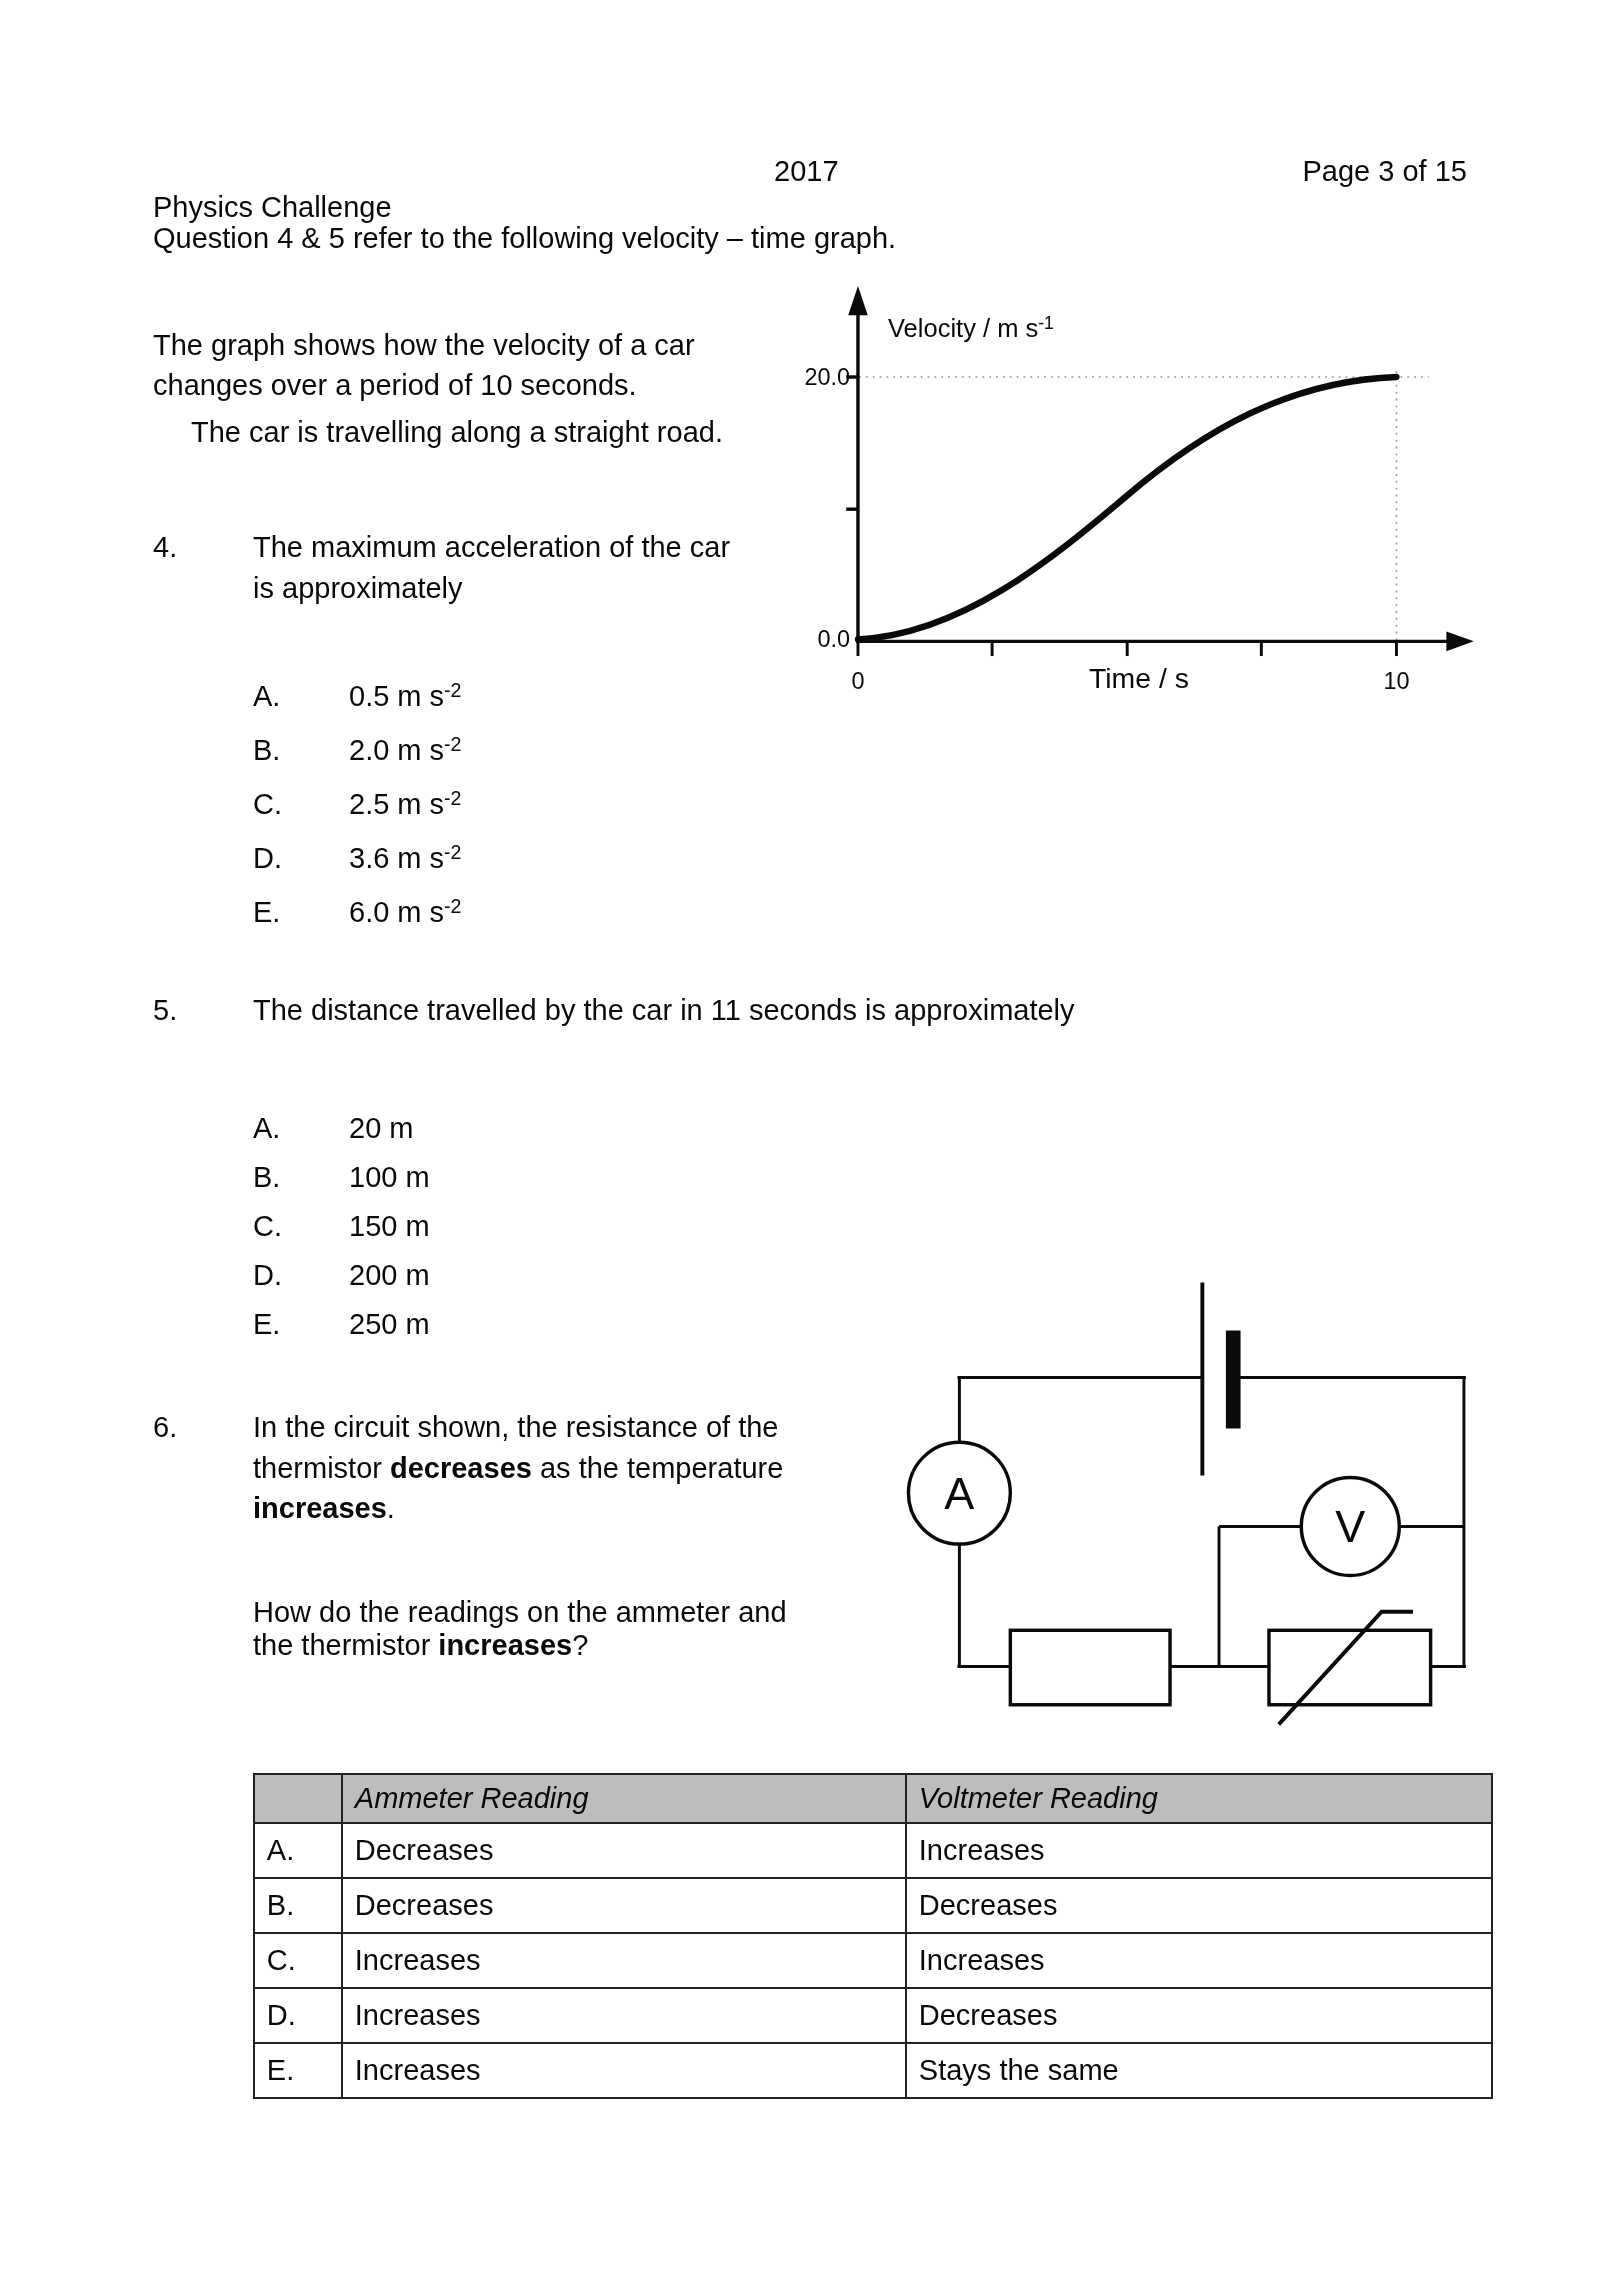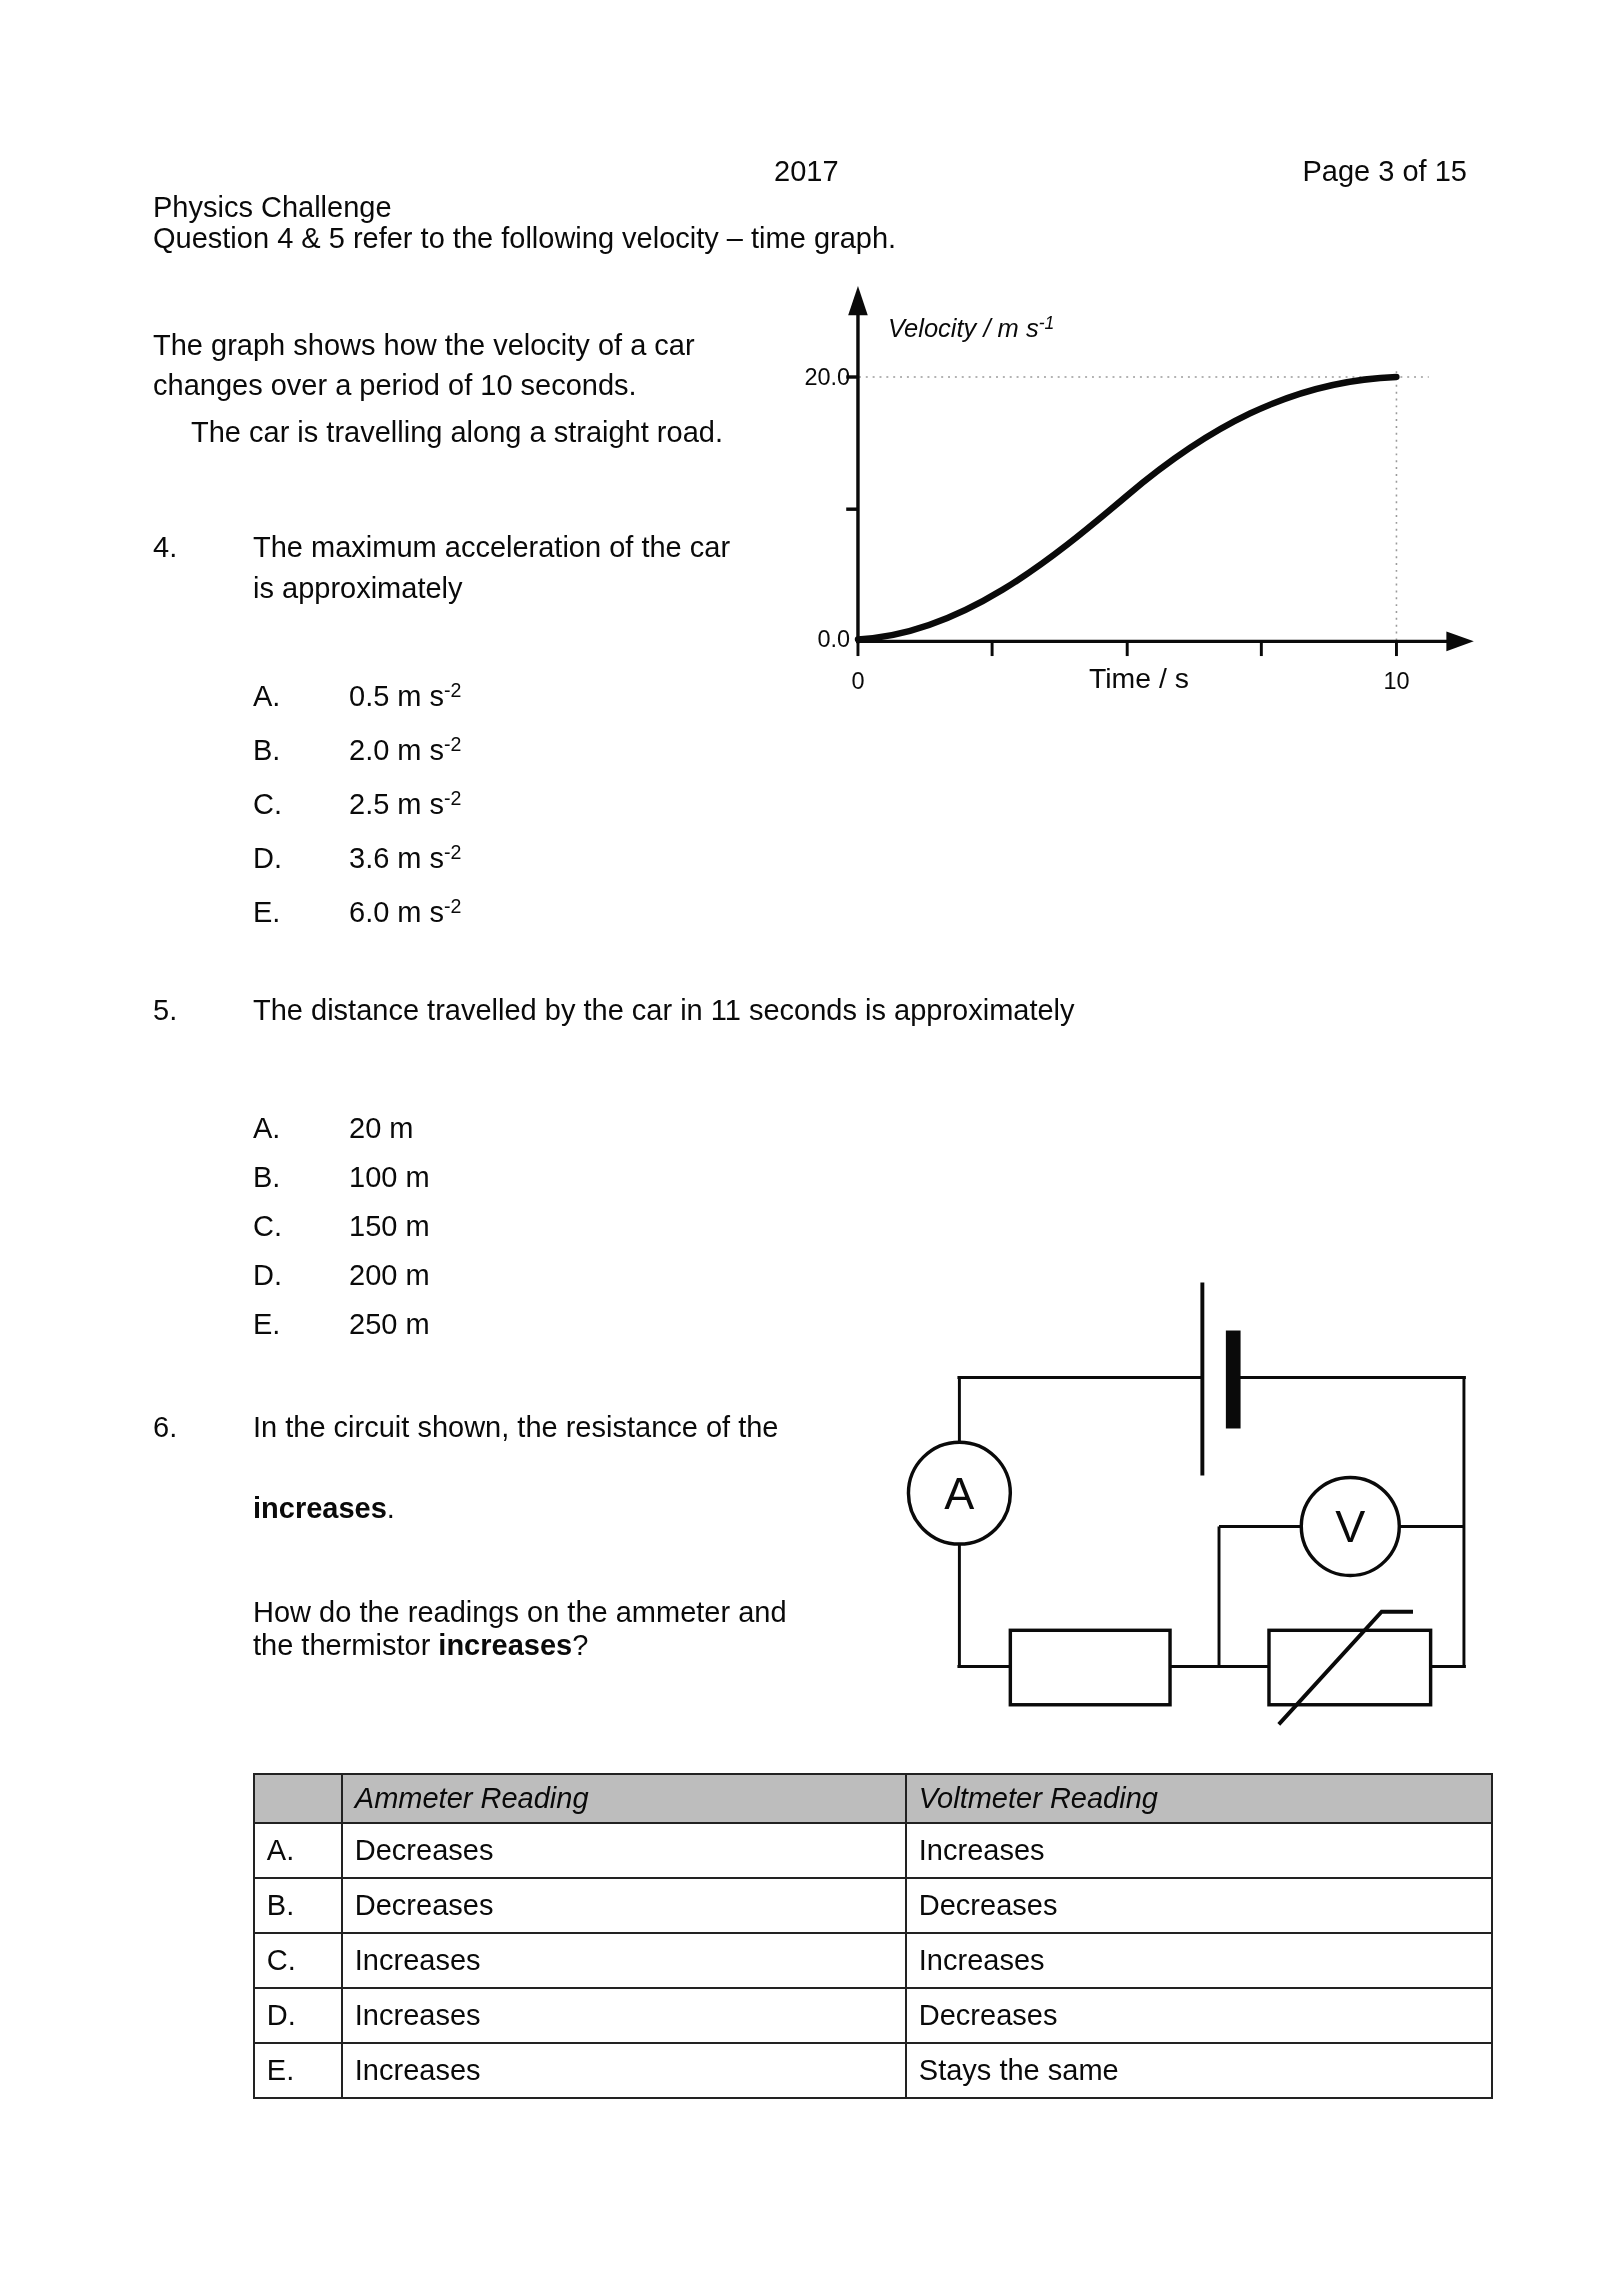--- a/index.html
+++ b/index.html
@@ -64,21 +64,21 @@
 
     <path d="M 65 363 C 170 358, 262 282, 340 216 C 418 150, 505 99, 615 95" fill="none" stroke="#0a0a0a" stroke-width="6.5" stroke-linecap="round"></path>
 
     <text x="57" y="103" font-size="24" text-anchor="end">20.0</text>
     <text x="57" y="371" font-size="24" text-anchor="end">0.0</text>
     <text x="65" y="414" font-size="24" text-anchor="middle">0</text>
     <text x="615" y="414" font-size="24" text-anchor="middle">10</text>
     <text x="352" y="413" font-size="29" text-anchor="middle">Time / s</text>
   </svg>
 
-  <div class="abs" style="left:888px;top:314px;font-size:25.5px;font-style:italic;">
+  <div class="abs" style="left:888px;top:314px;font-size:25.5px;">
     <span>Velocity / m s</span><span class="sup" style="font-size:17.6px;">-1</span>
   </div>
 
   <div class="abs t" style="left:153px;top:531px;">4.</div>
   <div class="abs t" style="left:253px;top:531px;">The maximum acceleration of the car</div>
   <div class="abs t" style="left:253px;top:572px;">is approximately</div>
 
   <div class="abs t" style="left:253px;top:680px;"><span class="optletter">A.</span><span>0.5 m s</span><span class="sup">-2</span></div>
   <div class="abs t" style="left:253px;top:734px;"><span class="optletter">B.</span><span>2.0 m s</span><span class="sup">-2</span></div>
   <div class="abs t" style="left:253px;top:788px;"><span class="optletter">C.</span><span>2.5 m s</span><span class="sup">-2</span></div>
@@ -89,20 +89,21 @@
   <div class="abs t" style="left:253px;top:994px;">The distance travelled by the car in 11 seconds is approximately</div>
 
   <div class="abs t" style="left:253px;top:1112px;"><span class="optletter">A.</span><span>20 m</span></div>
   <div class="abs t" style="left:253px;top:1161px;"><span class="optletter">B.</span><span>100 m</span></div>
   <div class="abs t" style="left:253px;top:1210px;"><span class="optletter">C.</span><span>150 m</span></div>
   <div class="abs t" style="left:253px;top:1259px;"><span class="optletter">D.</span><span>200 m</span></div>
   <div class="abs t" style="left:253px;top:1308px;"><span class="optletter">E.</span><span>250 m</span></div>
 
   <div class="abs t" style="left:153px;top:1411px;">6.</div>
   <div class="abs t" style="left:253px;top:1411px;">In the circuit shown, the resistance of the</div>
+  <div class="abs t" style="left:253px;top:1452px;"><span>thermistor </span><span class="b">decreases</span><span> as the temperature</span></div>
   <div class="abs t" style="left:253px;top:1492px;"><span class="b">increases</span><span>.</span></div>
   <div class="abs t" style="left:253px;top:1596px;">How do the readings on the ammeter and</div>
   <div class="abs t" style="left:253px;top:1629px;"><span>the thermistor </span><span class="b">increases</span><span>?</span></div>
 
   <svg class="abs" style="left:882px;top:1255px;" width="627" height="490" viewBox="0 0 640 500">
 
     <line x1="79" y1="125" x2="79" y2="420" stroke="#0a0a0a" stroke-width="3"></line>
     <line x1="77" y1="125" x2="327" y2="125" stroke="#0a0a0a" stroke-width="3"></line>
     <line x1="365" y1="125" x2="596" y2="125" stroke="#0a0a0a" stroke-width="3"></line>
     <line x1="594" y1="125" x2="594" y2="420" stroke="#0a0a0a" stroke-width="3"></line>

